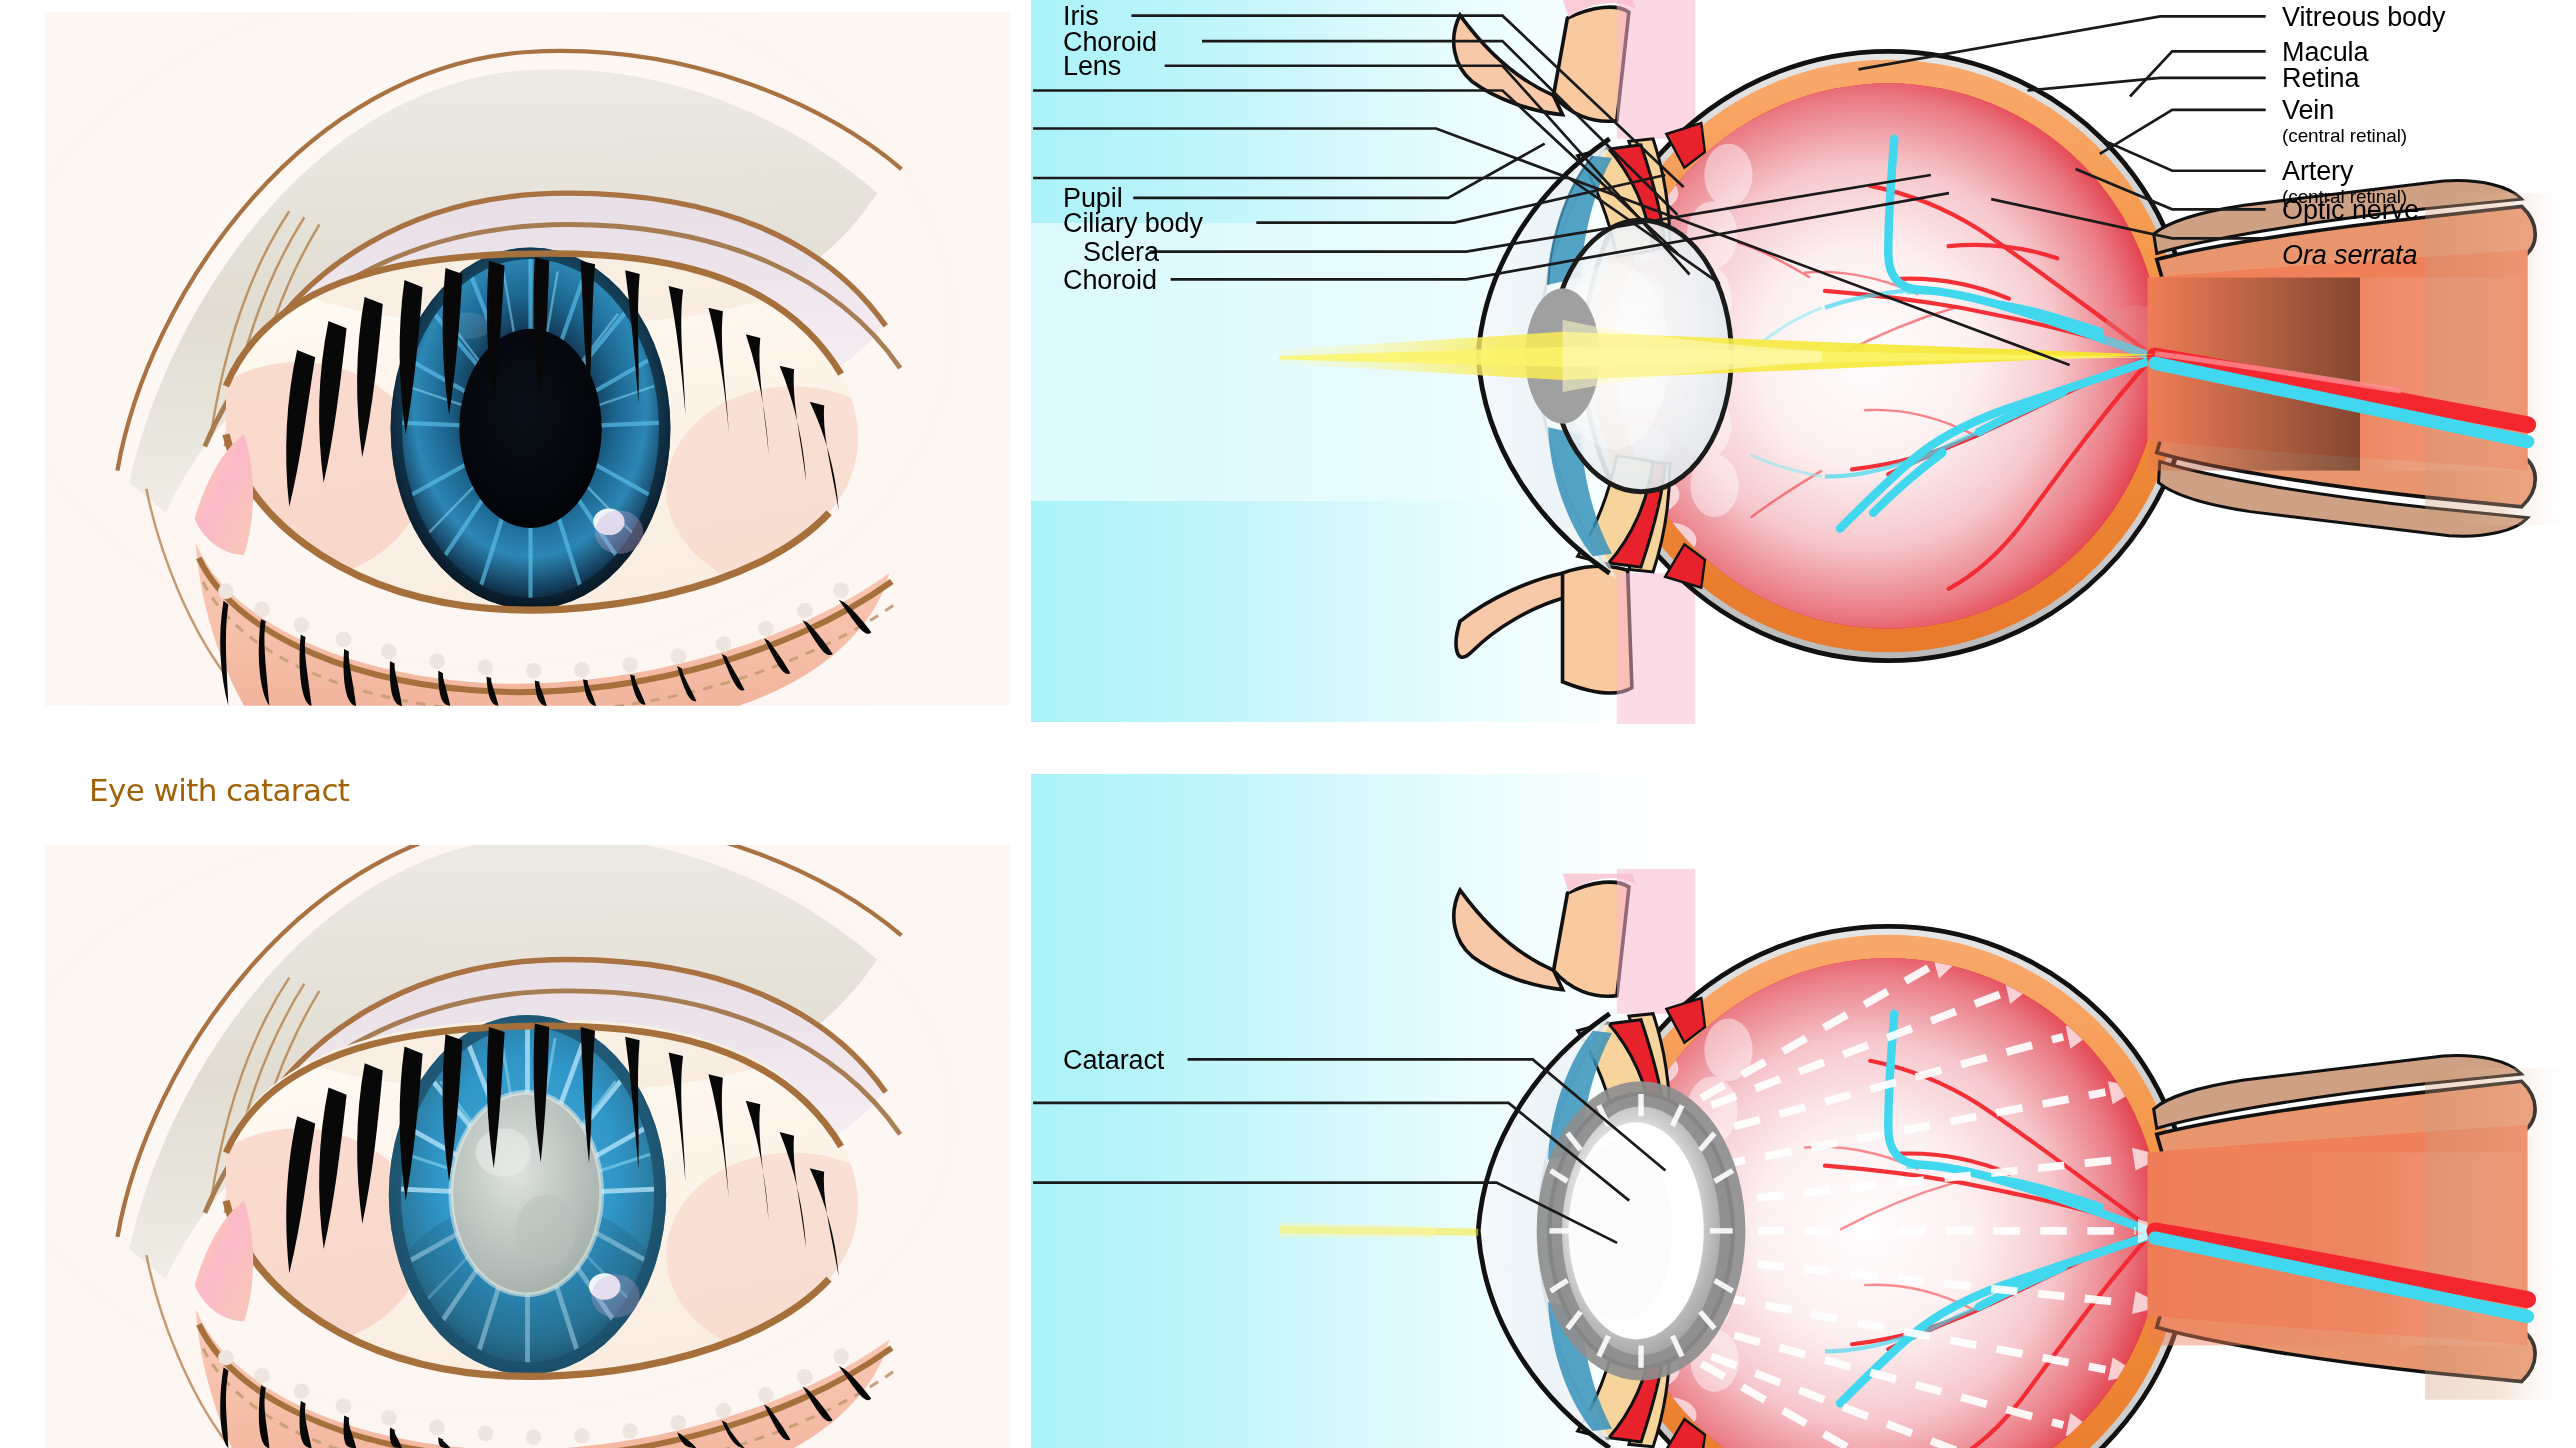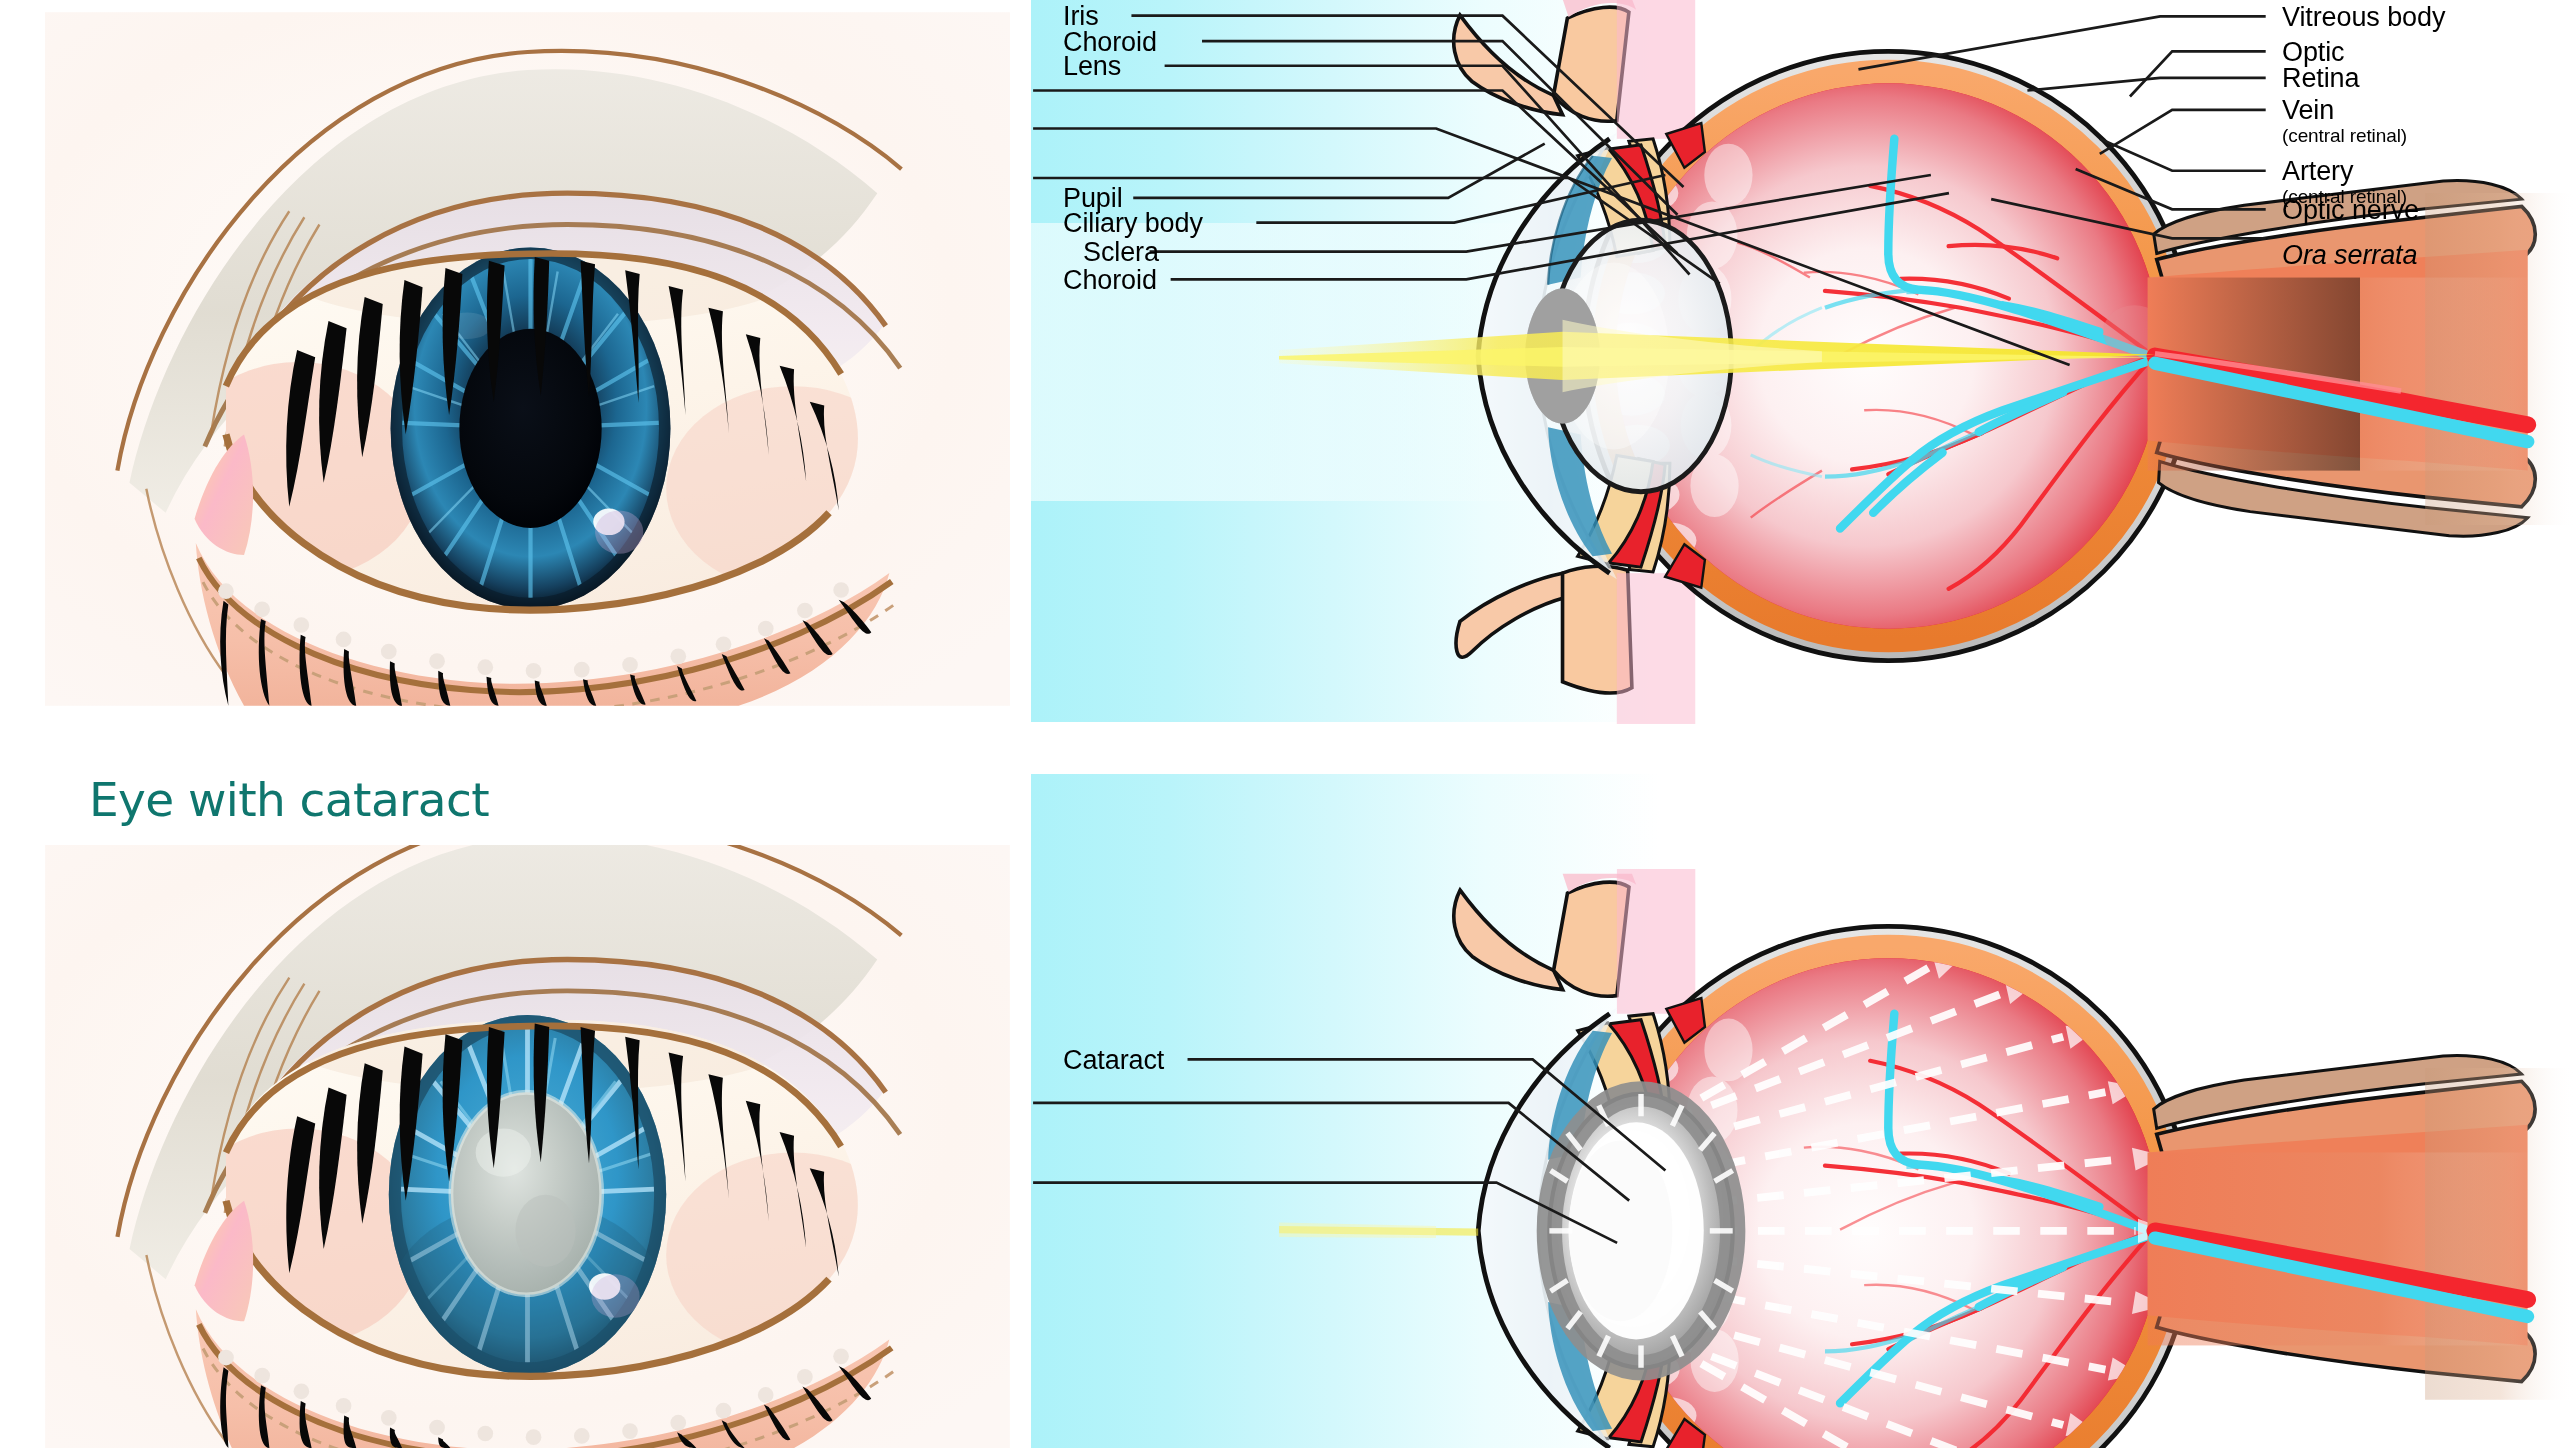--- a/index.html
+++ b/index.html
@@ -26,22 +26,22 @@
 
   
   #eyeball-normal{position:absolute;left:1279px;top:-6px;width:1297px;height:730px;}
   #eyeball-cataract{position:absolute;left:1279px;top:869px;width:1297px;height:585px;}
 
   
   .lbl{position:absolute;color:#000;font-size:27px;line-height:31px;
        font-family:"Liberation Sans",sans-serif;white-space:nowrap;letter-spacing:-0.1px;}
   .lbl.sub{font-size:19px;}
 
-  #title-cataract{position:absolute;left:89px;top:772px;font-size:47px;
-     font-family:"DejaVu Sans",sans-serif;font-weight:400;color:#0f766e;
+  #title-cataract{position:absolute;left:89px;top:772px;font-size:31px;
+     font-family:"DejaVu Sans",sans-serif;font-weight:400;color:#a16207;
      letter-spacing:-0.6px;white-space:nowrap;}
 
   .leaderSvg{position:absolute;left:0;top:0;width:2576px;height:1448px;pointer-events:none;}
 </style>
 </head>
 <body>
 
 <div class="stage">
 
   <div class="panel" id="panel-top"></div>
@@ -842,21 +842,21 @@
 
   <div class="lbl" style="left:1063px;top:1.2px;">Iris</div>
   <div class="lbl" style="left:1063px;top:26.6px;">Choroid</div>
   <div class="lbl" style="left:1063px;top:51px;">Lens</div>
   <div class="lbl" style="left:1063px;top:183px;">Pupil</div>
   <div class="lbl" style="left:1063px;top:208px;">Ciliary body</div>
   <div class="lbl" style="left:1063px;top:237px;margin-left:20px;">Sclera</div>
   <div class="lbl" style="left:1063px;top:265px;">Choroid</div>
 
   <div class="lbl" style="left:2282px;top:1.8px;">Vitreous body</div>
-  <div class="lbl" style="left:2282px;top:37px;">Optic</div>
+  <div class="lbl" style="left:2282px;top:37px;">Macula</div>
   <div class="lbl" style="left:2282px;top:63px;">Retina</div>
   <div class="lbl" style="left:2282px;top:95px;">Vein</div>
   <div class="lbl sub" style="left:2282px;top:120px;">(central retinal)</div>
   <div class="lbl" style="left:2282px;top:156px;">Artery</div>
   <div class="lbl sub" style="left:2282px;top:181px;">(central retinal)</div>
   <div class="lbl" style="left:2282px;top:195px;">Optic nerve</div>
   <div class="lbl" style="left:2282px;top:240px;font-style:italic;">Ora serrata</div>
 
   <div class="lbl" style="left:1063px;top:1045px;">Cataract</div>
 

